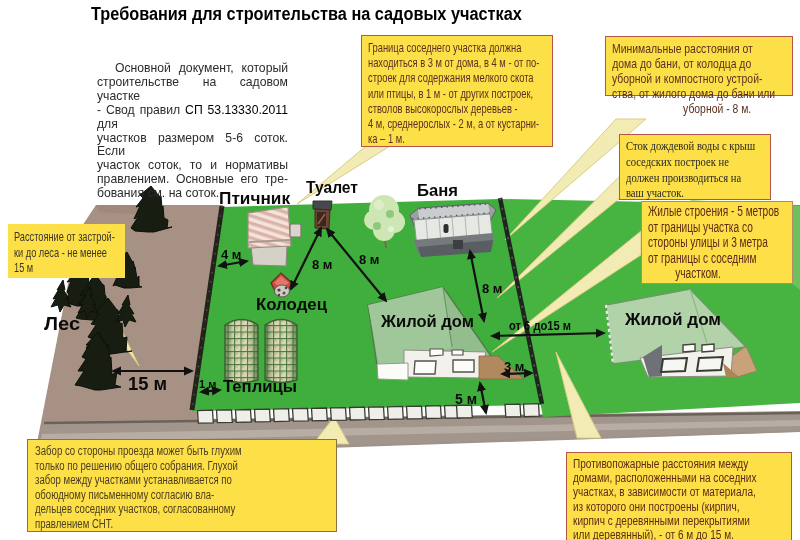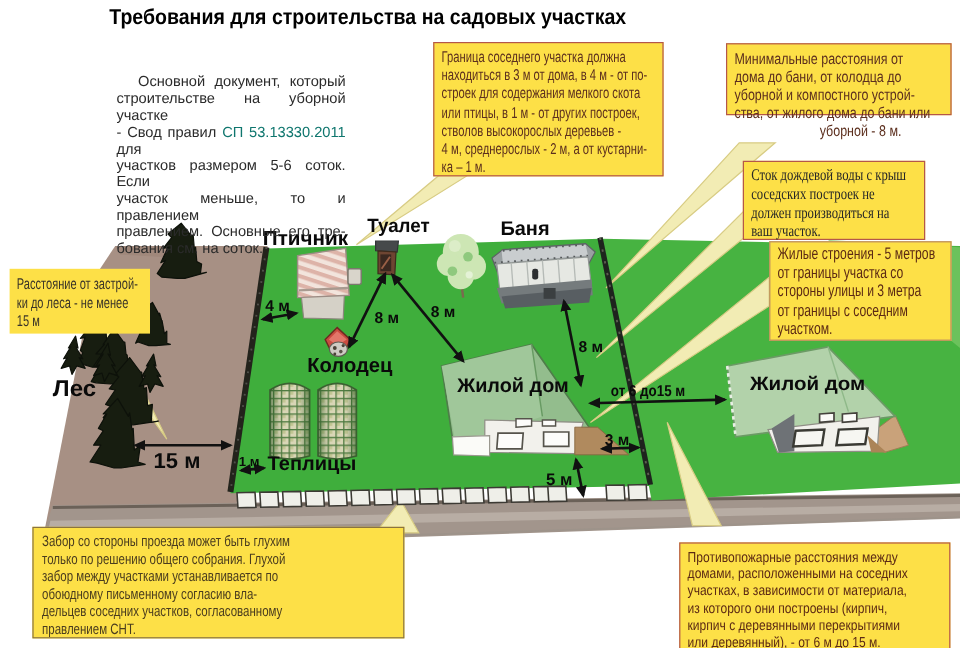--- a/index.html
+++ b/index.html
@@ -254,41 +254,41 @@
     <text x="455" y="404" font-size="14">5 м</text>
     <text x="509" y="330" font-size="13" textLength="62" lengthAdjust="spacingAndGlyphs">от 6 до15 м</text>
     <text x="199" y="388" font-size="11">1 м</text>
   </g>
 </svg>
 
 <div style="position:absolute;left:91px;top:4px;width:520px;font-size:18px;font-weight:bold;color:#000;transform:scaleX(0.905);transform-origin:0 0;white-space:nowrap;">Требования для строительства на садовых участках</div>
 
 <div style="position:absolute;left:97px;top:34px;width:191px;font-family:Liberation Sans, sans-serif;font-size:12.2px;line-height:13.9px;color:#2b2b2b;margin-top:28px;">
   <div style="text-align:justify;text-align-last:justify;text-indent:18px">Основной документ, который</div>
-  <div style="text-align:justify;text-align-last:justify">строительстве на уборной участке</div>
-  <div style="text-align:justify;text-align-last:justify">- Свод правил <span style="color:#0f766e">СП 53.13330.2011</span> для</div>
+  <div style="text-align:justify;text-align-last:justify">строительстве на садовом участке</div>
+  <div style="text-align:justify;text-align-last:justify">- Свод правил <span style="color:#000000">СП 53.13330.2011</span> для</div>
   <div style="text-align:justify;text-align-last:justify">участков размером 5-6 соток. Если</div>
-  <div style="text-align:justify;text-align-last:justify">участок меньше, то и правлением</div>
+  <div style="text-align:justify;text-align-last:justify">участок соток, то и нормативы</div>
   <div style="text-align:justify;text-align-last:justify">правлением. Основные его тре-</div>
   <div>бования см. на соток.</div>
 </div>
 
 <div class="co" style="left:361px;top:35px;width:192px;height:112px;border:1.5px solid #b4574a;padding:4px 6px;">
   <div class="sq" style="font-size:13px;line-height:15.2px;color:#5c2f1e;transform:scaleX(0.72);">Граница соседнего участка должна<br>находиться в 3 м от дома, в 4 м - от по-<br>строек для содержания мелкого скота<br>или птицы, в 1 м - от других построек,<br>стволов высокорослых деревьев -<br>4 м, среднерослых - 2 м, а от кустарни-<br>ка – 1 м.</div>
 </div>
 
 <div class="co" style="left:605px;top:36px;width:188px;height:60px;border:1.5px solid #b4574a;padding:4px 6px;text-align:right;">
   <div class="sq" style="font-size:13px;line-height:15px;color:#5c2f1e;transform:scaleX(0.80);">Минимальные расстояния от<br>дома до бани, от колодца до<br>уборной и компостного устрой-<br>ства, от жилого дома до бани или<br>уборной - 8 м.</div>
 </div>
 
 <div class="co" style="left:619px;top:134px;width:152px;height:66px;border:1.5px solid #b4574a;padding:3px 6px;">
   <div class="sq" style="font-family:'Liberation Serif',serif;font-size:13.5px;line-height:15.8px;color:#272727;transform:scaleX(0.785);">Сток дождевой воды с крыш<br>соседских построек не<br>должен производиться на<br>ваш участок.</div>
 </div>
 
-<div class="co" style="left:641px;top:201px;width:152px;height:83px;border:1.5px solid #b98a62;padding:2px 6px;">
+<div class="co" style="left:641px;top:201px;width:152px;height:83px;border:1.5px solid #b98a62;padding:2px 6px;text-align:center;">
   <div class="sq" style="font-size:14px;line-height:15.6px;color:#5c2a14;transform:scaleX(0.725);">Жилые строения - 5 метров<br>от границы участка со<br>стороны улицы и  3 метра<br>от границы с соседним<br>участком.</div>
 </div>
 
 <div class="co" style="left:8px;top:224px;width:117px;height:54px;padding:5px 6px;">
   <div class="sq" style="font-size:13px;line-height:15.6px;color:#3a3428;transform:scaleX(0.71);">Расстояние от застрой-<br>ки до леса - не менее<br>15 м</div>
 </div>
 
 <div class="co" style="left:27px;top:439px;width:310px;height:93px;border:1px solid #8a7340;padding:4px 7px;">
   <div class="sq" style="font-size:12.5px;line-height:14.6px;color:#4a3c1e;transform:scaleX(0.767);">Забор со стороны проезда может быть глухим<br>только по  решению общего собрания. Глухой<br>забор между участками устанавливается по<br>обоюдному письменному согласию вла-<br>дельцев соседних участков, согласованному<br>правлением СНТ.</div>
 </div>

